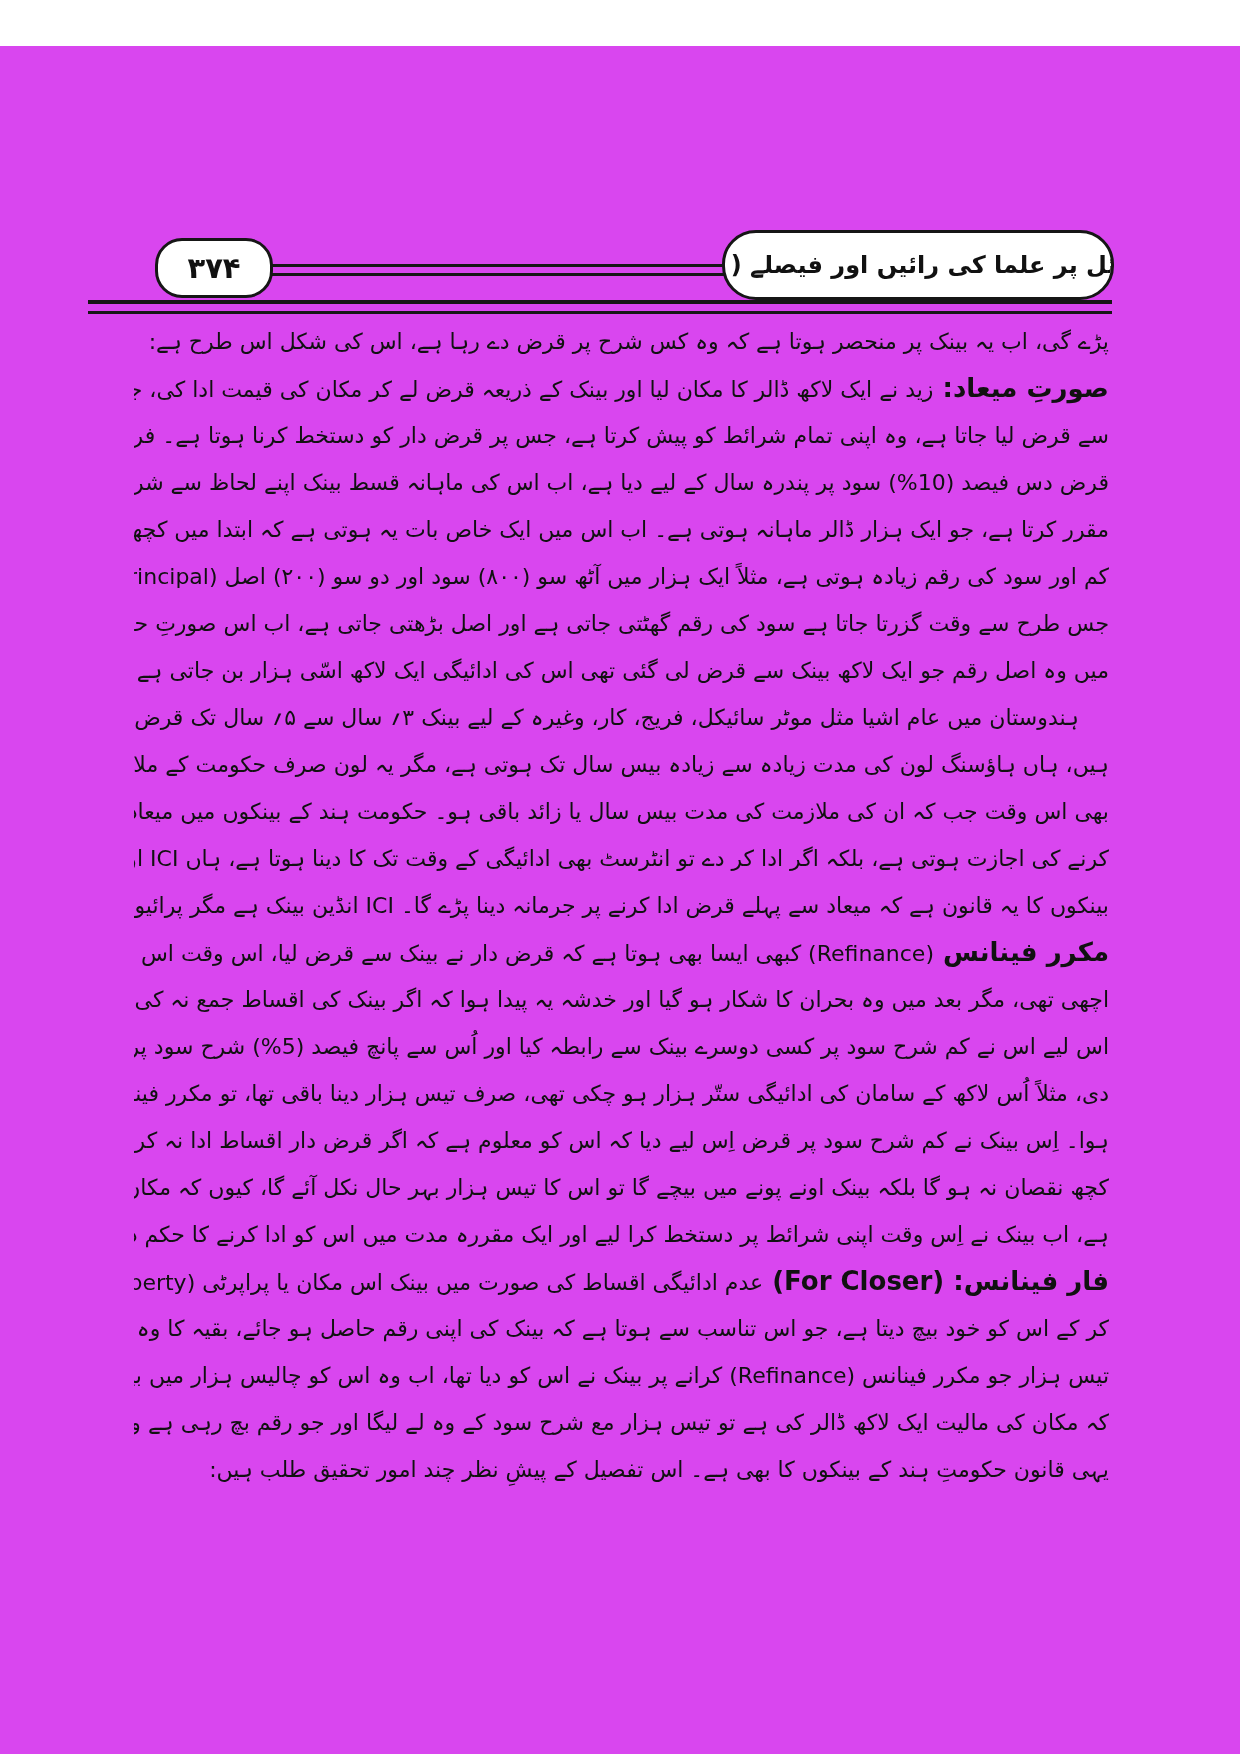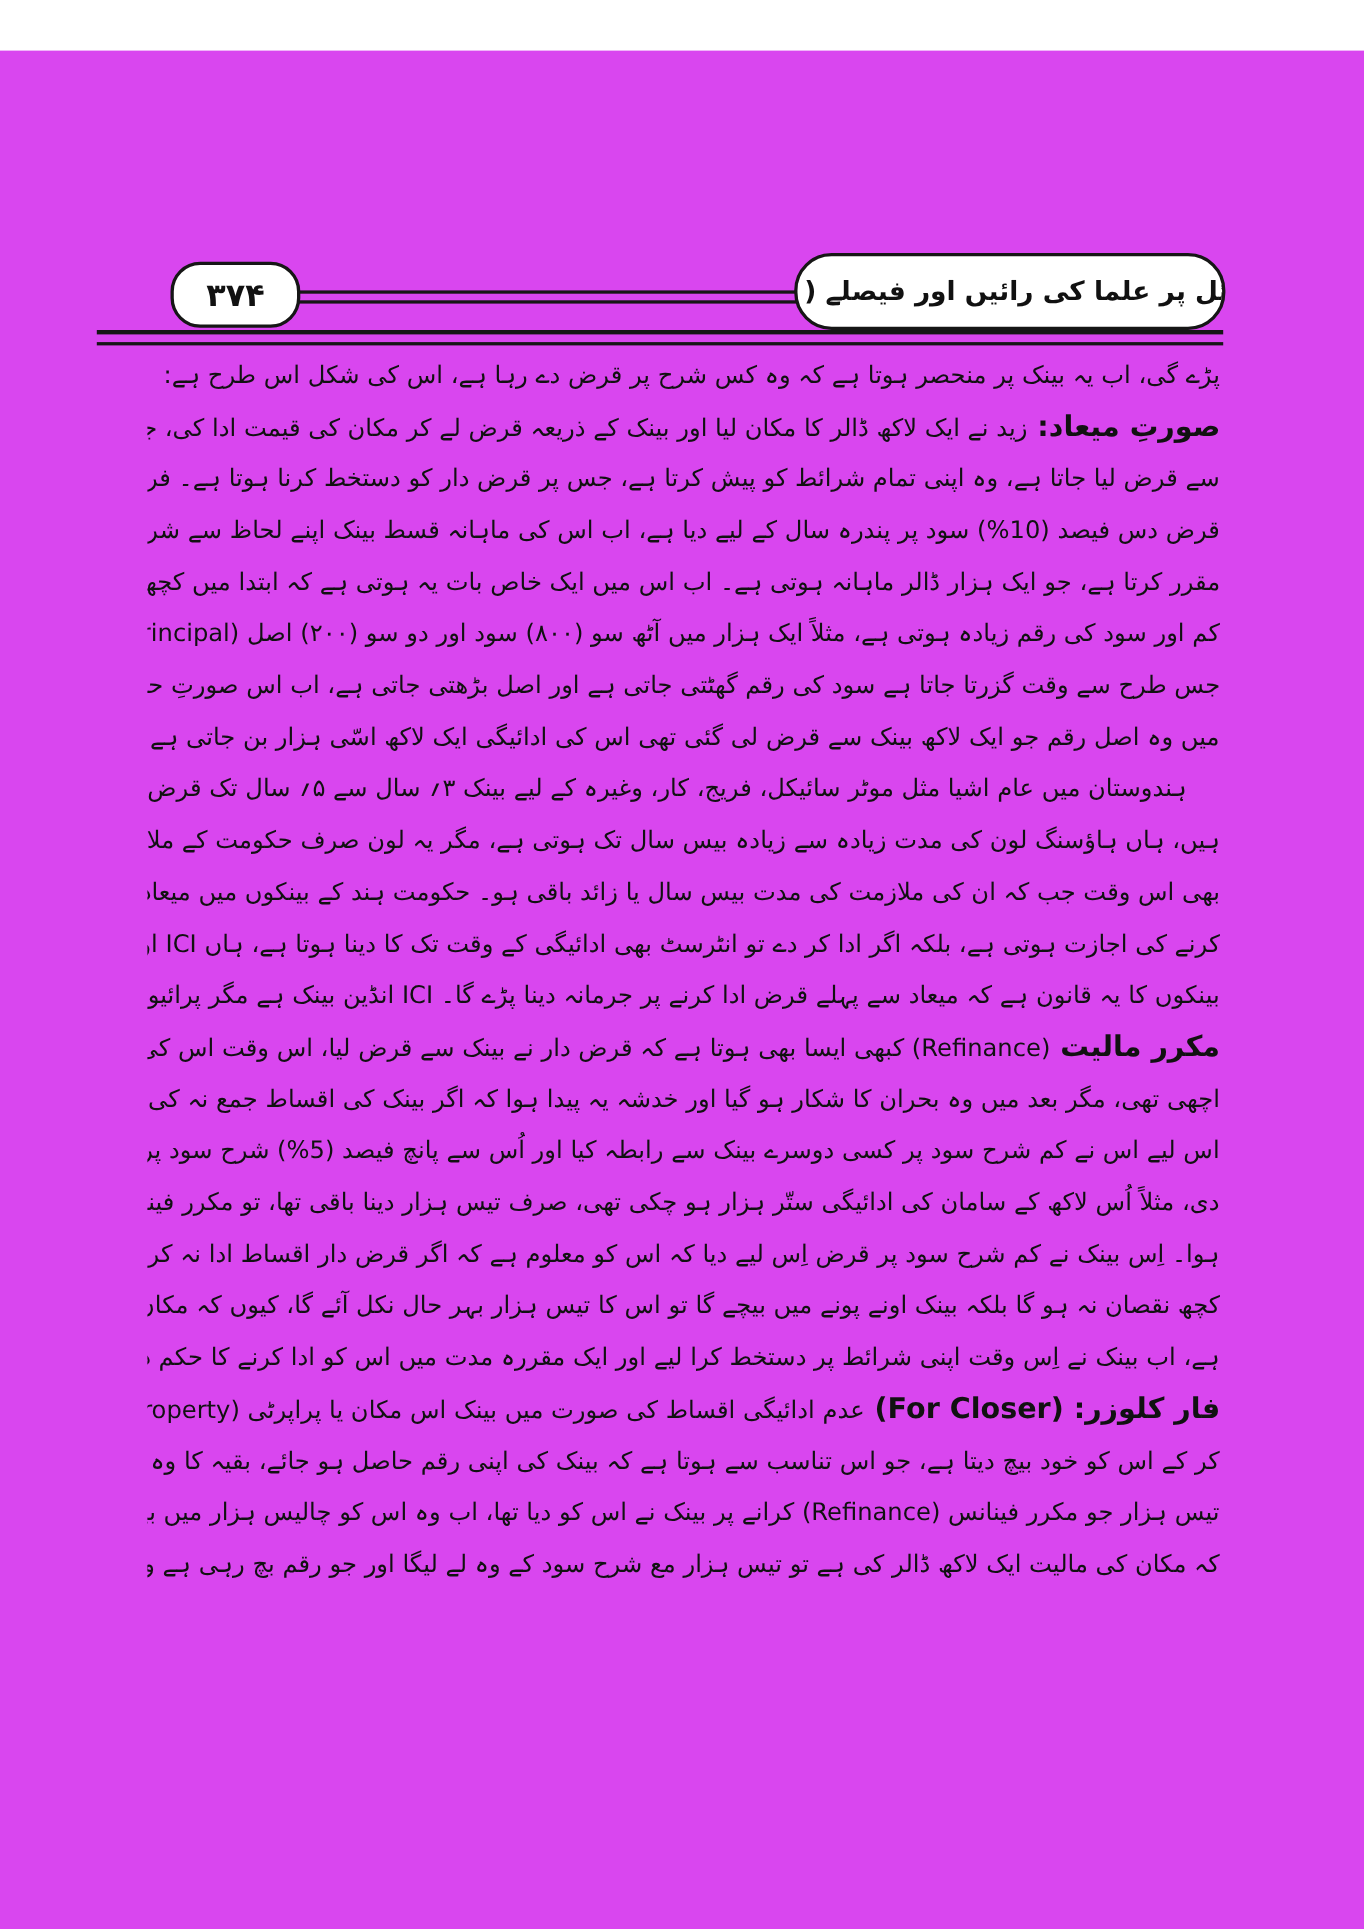--- a/index.html
+++ b/index.html
@@ -121,26 +121,27 @@
       <div class="line"><span class="t">قرض دس فیصد (10%) سود پر پندرہ سال کے لیے دیا ہے، اب اس کی ماہانہ قسط بینک اپنے لحاظ سے شرح سود کے ساتھ</span></div>
       <div class="line"><span class="t">مقرر کرتا ہے، جو ایک ہزار ڈالر ماہانہ ہوتی ہے۔ اب اس میں ایک خاص بات یہ ہوتی ہے کہ ابتدا میں کچھ سال تک اصل رقم</span></div>
       <div class="line"><span class="t">کم اور سود کی رقم زیادہ ہوتی ہے، مثلاً ایک ہزار میں آٹھ سو (۸۰۰) سود اور دو سو (۲۰۰) اصل (Principal) ہوتی ہے۔ پھر</span></div>
       <div class="line"><span class="t">جس طرح سے وقت گزرتا جاتا ہے سود کی رقم گھٹتی جاتی ہے اور اصل بڑھتی جاتی ہے، اب اس صورتِ حال میں پندرہ سال</span></div>
       <div class="line"><span class="t">میں وہ اصل رقم جو ایک لاکھ بینک سے قرض لی گئی تھی اس کی ادائیگی ایک لاکھ اسّی ہزار بن جاتی ہے۔</span></div>
       <div class="line" style="padding-right: 30px;"><span class="t">ہندوستان میں عام اشیا مثل موٹر سائیکل، فریج، کار، وغیرہ کے لیے بینک ۳؍ سال سے ۵؍ سال تک قرض دیتے</span></div>
       <div class="line"><span class="t">ہیں، ہاں ہاؤسنگ لون کی مدت زیادہ سے زیادہ بیس سال تک ہوتی ہے، مگر یہ لون صرف حکومت کے ملازمین کو ملتا ہے، وہ</span></div>
       <div class="line"><span class="t">بھی اس وقت جب کہ ان کی ملازمت کی مدت بیس سال یا زائد باقی ہو۔ حکومت ہند کے بینکوں میں میعاد سے پہلے قرض ادا</span></div>
       <div class="line"><span class="t">کرنے کی اجازت ہوتی ہے، بلکہ اگر ادا کر دے تو انٹرسٹ بھی ادائیگی کے وقت تک کا دینا ہوتا ہے، ہاں ICI اور فارن کے</span></div>
       <div class="line"><span class="t">بینکوں کا یہ قانون ہے کہ میعاد سے پہلے قرض ادا کرنے پر جرمانہ دینا پڑے گا۔ ICI انڈین بینک ہے مگر پرائیویٹ ہے۔</span></div>
-      <div class="line"><span class="heading">مکرر مالیت </span><span class="t">(Refinance) کبھی ایسا بھی ہوتا ہے کہ قرض دار نے بینک سے قرض لیا، اس وقت اس کی پوزیشن</span></div>
+      <div class="line"><span class="heading">مکرر فینانس </span><span class="t">(Refinance) کبھی ایسا بھی ہوتا ہے کہ قرض دار نے بینک سے قرض لیا، اس وقت اس کی پوزیشن</span></div>
       <div class="line"><span class="t">اچھی تھی، مگر بعد میں وہ بحران کا شکار ہو گیا اور خدشہ یہ پیدا ہوا کہ اگر بینک کی اقساط جمع نہ کی گئیں تو مکان پر قبضہ کر لے گا،</span></div>
       <div class="line"><span class="t">اس لیے اس نے کم شرح سود پر کسی دوسرے بینک سے رابطہ کیا اور اُس سے پانچ فیصد (5%) شرح سود پر رضامندی ظاہر کر</span></div>
       <div class="line"><span class="t">دی، مثلاً اُس لاکھ کے سامان کی ادائیگی ستّر ہزار ہو چکی تھی، صرف تیس ہزار دینا باقی تھا، تو مکرر فینانس اسی تیس ہزار کا</span></div>
       <div class="line"><span class="t">ہوا۔ اِس بینک نے کم شرح سود پر قرض اِس لیے دیا کہ اس کو معلوم ہے کہ اگر قرض دار اقساط ادا نہ کر سکا تو بینک کا اِس میں</span></div>
       <div class="line"><span class="t">کچھ نقصان نہ ہو گا بلکہ بینک اونے پونے میں بیچے گا تو اس کا تیس ہزار بہر حال نکل آئے گا، کیوں کہ مکان کی مالیت ایک لاکھ</span></div>
       <div class="line"><span class="t">ہے، اب بینک نے اِس وقت اپنی شرائط پر دستخط کرا لیے اور ایک مقررہ مدت میں اس کو ادا کرنے کا حکم دے دیا۔</span></div>
-      <div class="line"><span class="heading">فار کلوزر: (For Closer) </span><span class="t">عدم ادائیگی اقساط کی صورت میں بینک اس مکان یا پراپرٹی (Property) پر قبضہ</span></div>
+      <div class="line"><span class="heading">فار فینانس: (For Closer) </span><span class="t">عدم ادائیگی اقساط کی صورت میں بینک اس مکان یا پراپرٹی (Property) پر قبضہ</span></div>
       <div class="line"><span class="t">کر کے اس کو خود بیچ دیتا ہے، جو اس تناسب سے ہوتا ہے کہ بینک کی اپنی رقم حاصل ہو جائے، بقیہ کا وہ ذمہ دار نہیں، مثلاً یہ</span></div>
       <div class="line"><span class="t">تیس ہزار جو مکرر فینانس (Refinance) کرانے پر بینک نے اس کو دیا تھا، اب وہ اس کو چالیس ہزار میں بیچ رہا ہے جب</span></div>
       <div class="line"><span class="t">کہ مکان کی مالیت ایک لاکھ ڈالر کی ہے تو تیس ہزار مع شرح سود کے وہ لے لیگا اور جو رقم بچ رہی ہے وہ قرض دار کو دے دیگا،</span></div>
+      <div class="line"><span class="t">یہی قانون حکومتِ ہند کے بینکوں کا بھی ہے۔ اس تفصیل کے پیشِ نظر چند امور تحقیق طلب ہیں:</span></div>
     </div>
 
 </div>
 
 </body></html>

